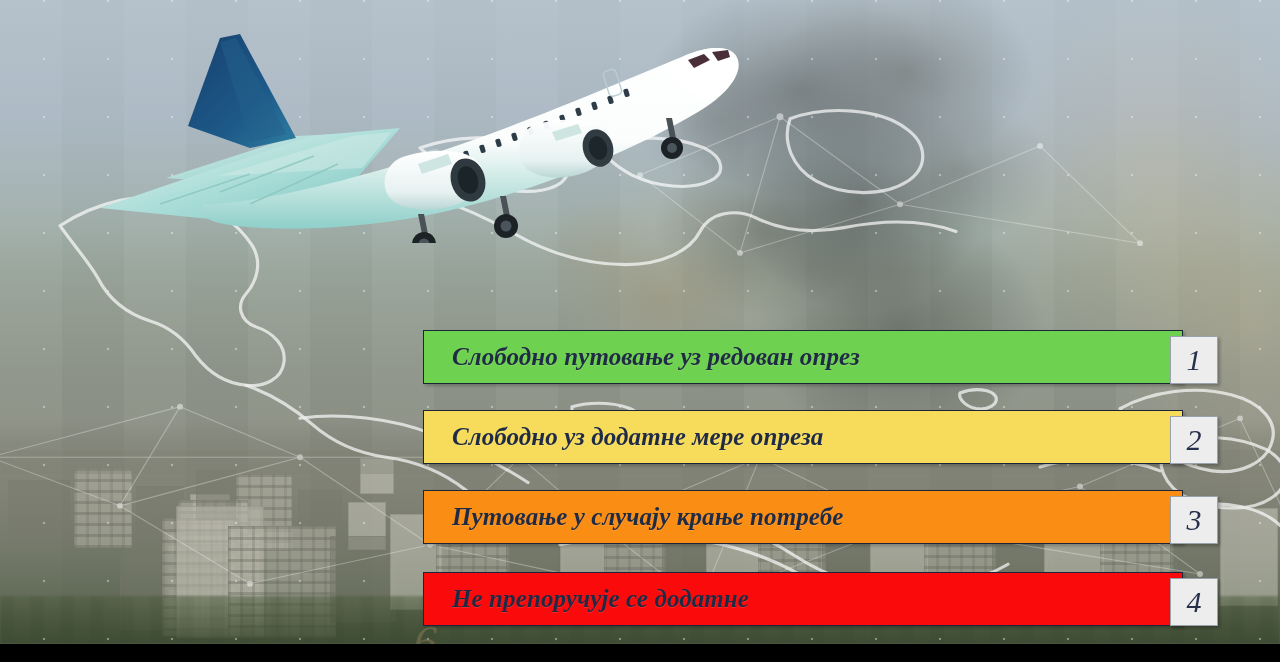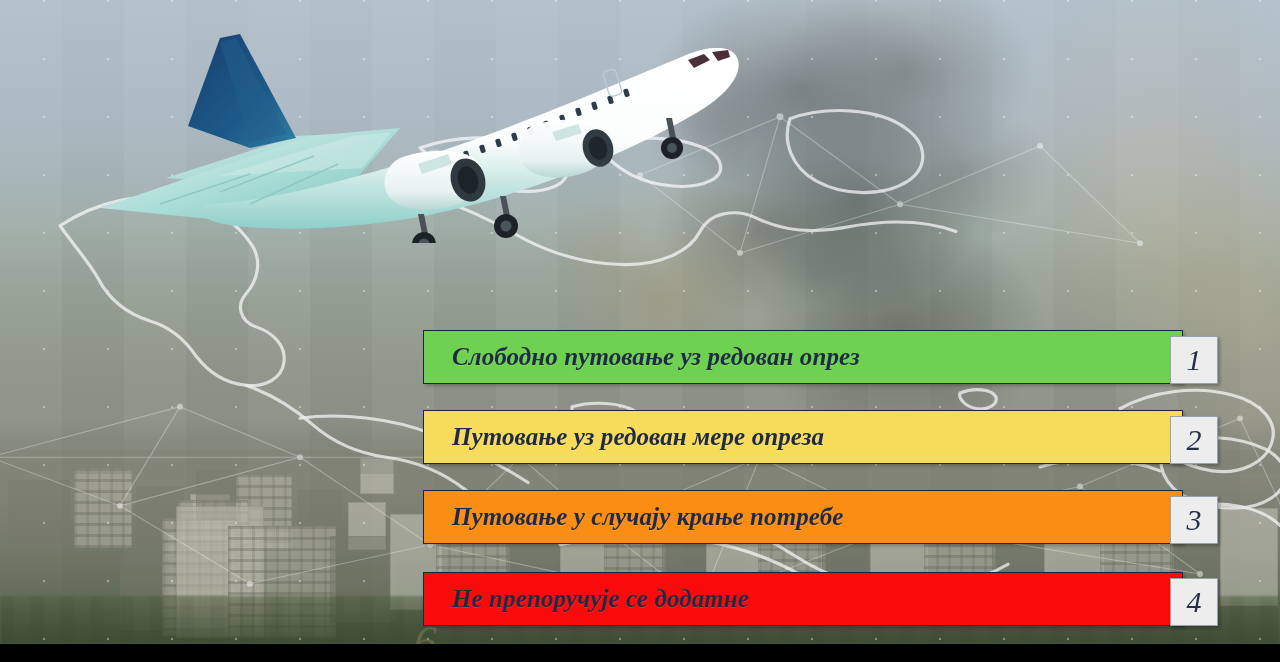--- a/index.html
+++ b/index.html
@@ -452,21 +452,21 @@
 
     <div class="level-row" style="top:330px;">
       <div class="level-bar" style="background:#6fd150;">
         <span class="level-label">Слободно путовање уз редован опрез</span>
       </div>
       <div class="level-num">1</div>
     </div>
 
     <div class="level-row" style="top:410px;">
       <div class="level-bar" style="background:#f7dc5c;">
-        <span class="level-label">Путовање уз редован мере опреза</span>
+        <span class="level-label">Слободно уз додатне мере опреза</span>
       </div>
       <div class="level-num">2</div>
     </div>
 
     <div class="level-row" style="top:490px;">
       <div class="level-bar" style="background:#fa8e14;align-items:center;">
         <span class="level-label">Путовање у случају крање потребе</span>
       </div>
       <div class="level-num">3</div>
     </div>

